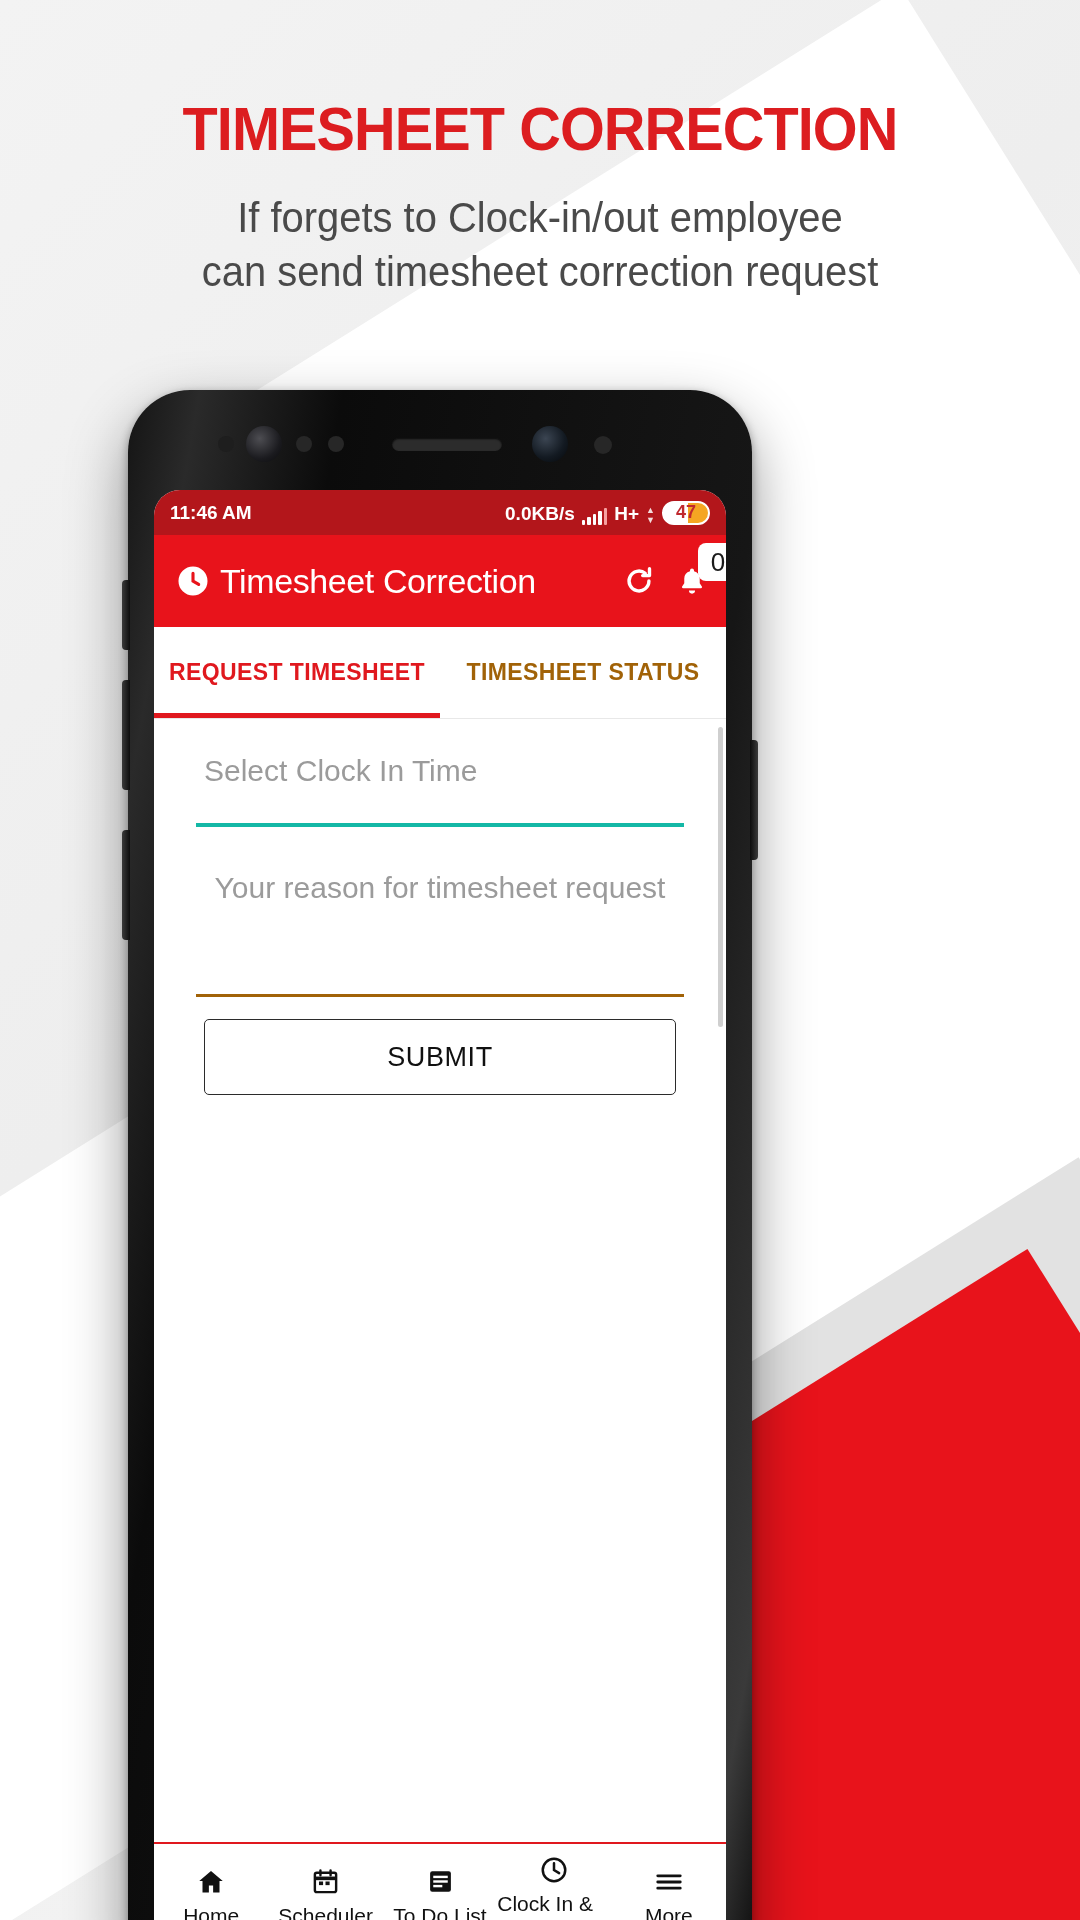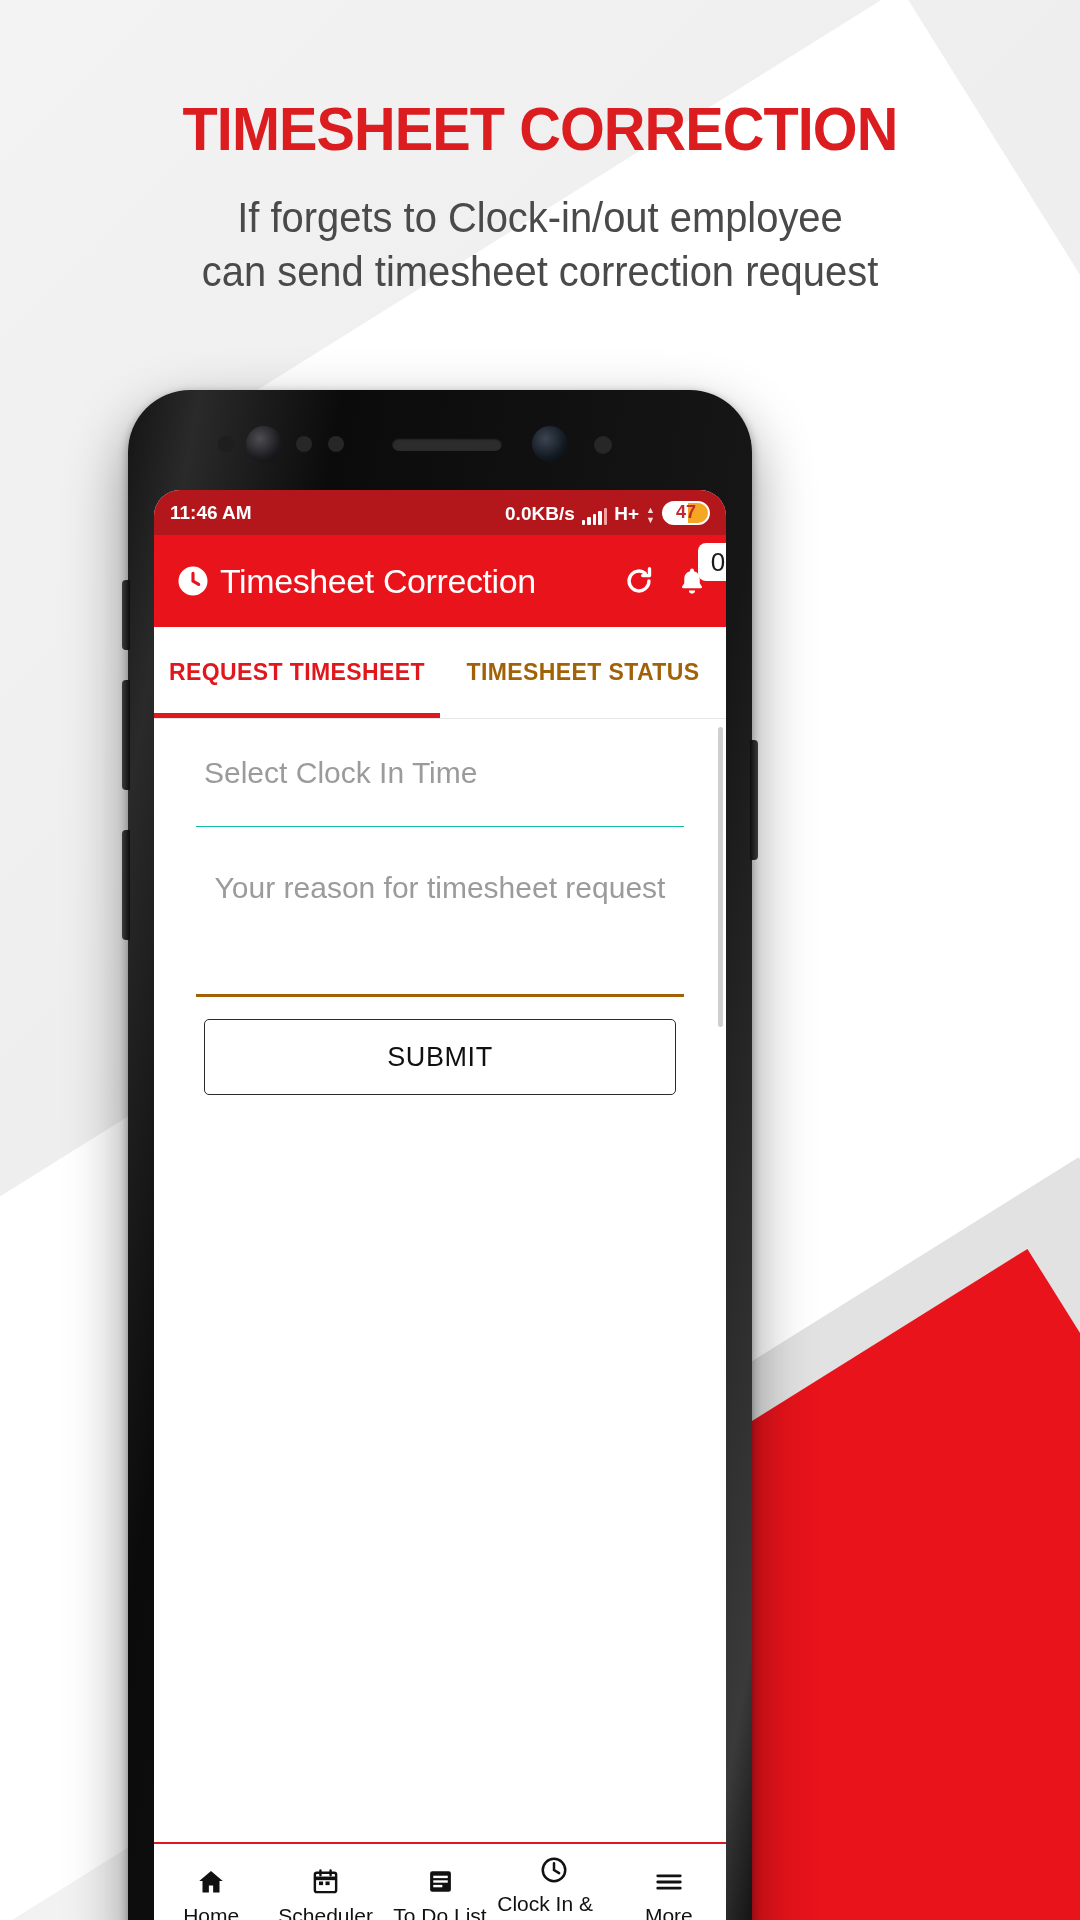--- a/index.html
+++ b/index.html
@@ -197,21 +197,21 @@
     background:#f58a8a; border-radius:13px;
   }
   .switch-thumb {
     position:absolute; right:0; top:-3px; width:40px; height:40px;
     background:#e2141b; border-radius:50%;
     box-shadow:0 2px 5px rgba(0,0,0,.28);
   }
 
   .row-field {
     height:108px; display:flex; align-items:center;
-    border-bottom:1px solid #14b8a6;
+    border-bottom:4px solid #14b8a6;
     padding-left:8px;
     text-align:right;
   }
   .row-field-text { font-size:30px; color:#9b9b9b; }
   #reason-field {
     height:170px; display:flex; align-items:flex-start;
     padding-top:44px; border-bottom:3px solid #a16207;
   }
   #reason-field .row-field-text { margin:0 auto; }
 

